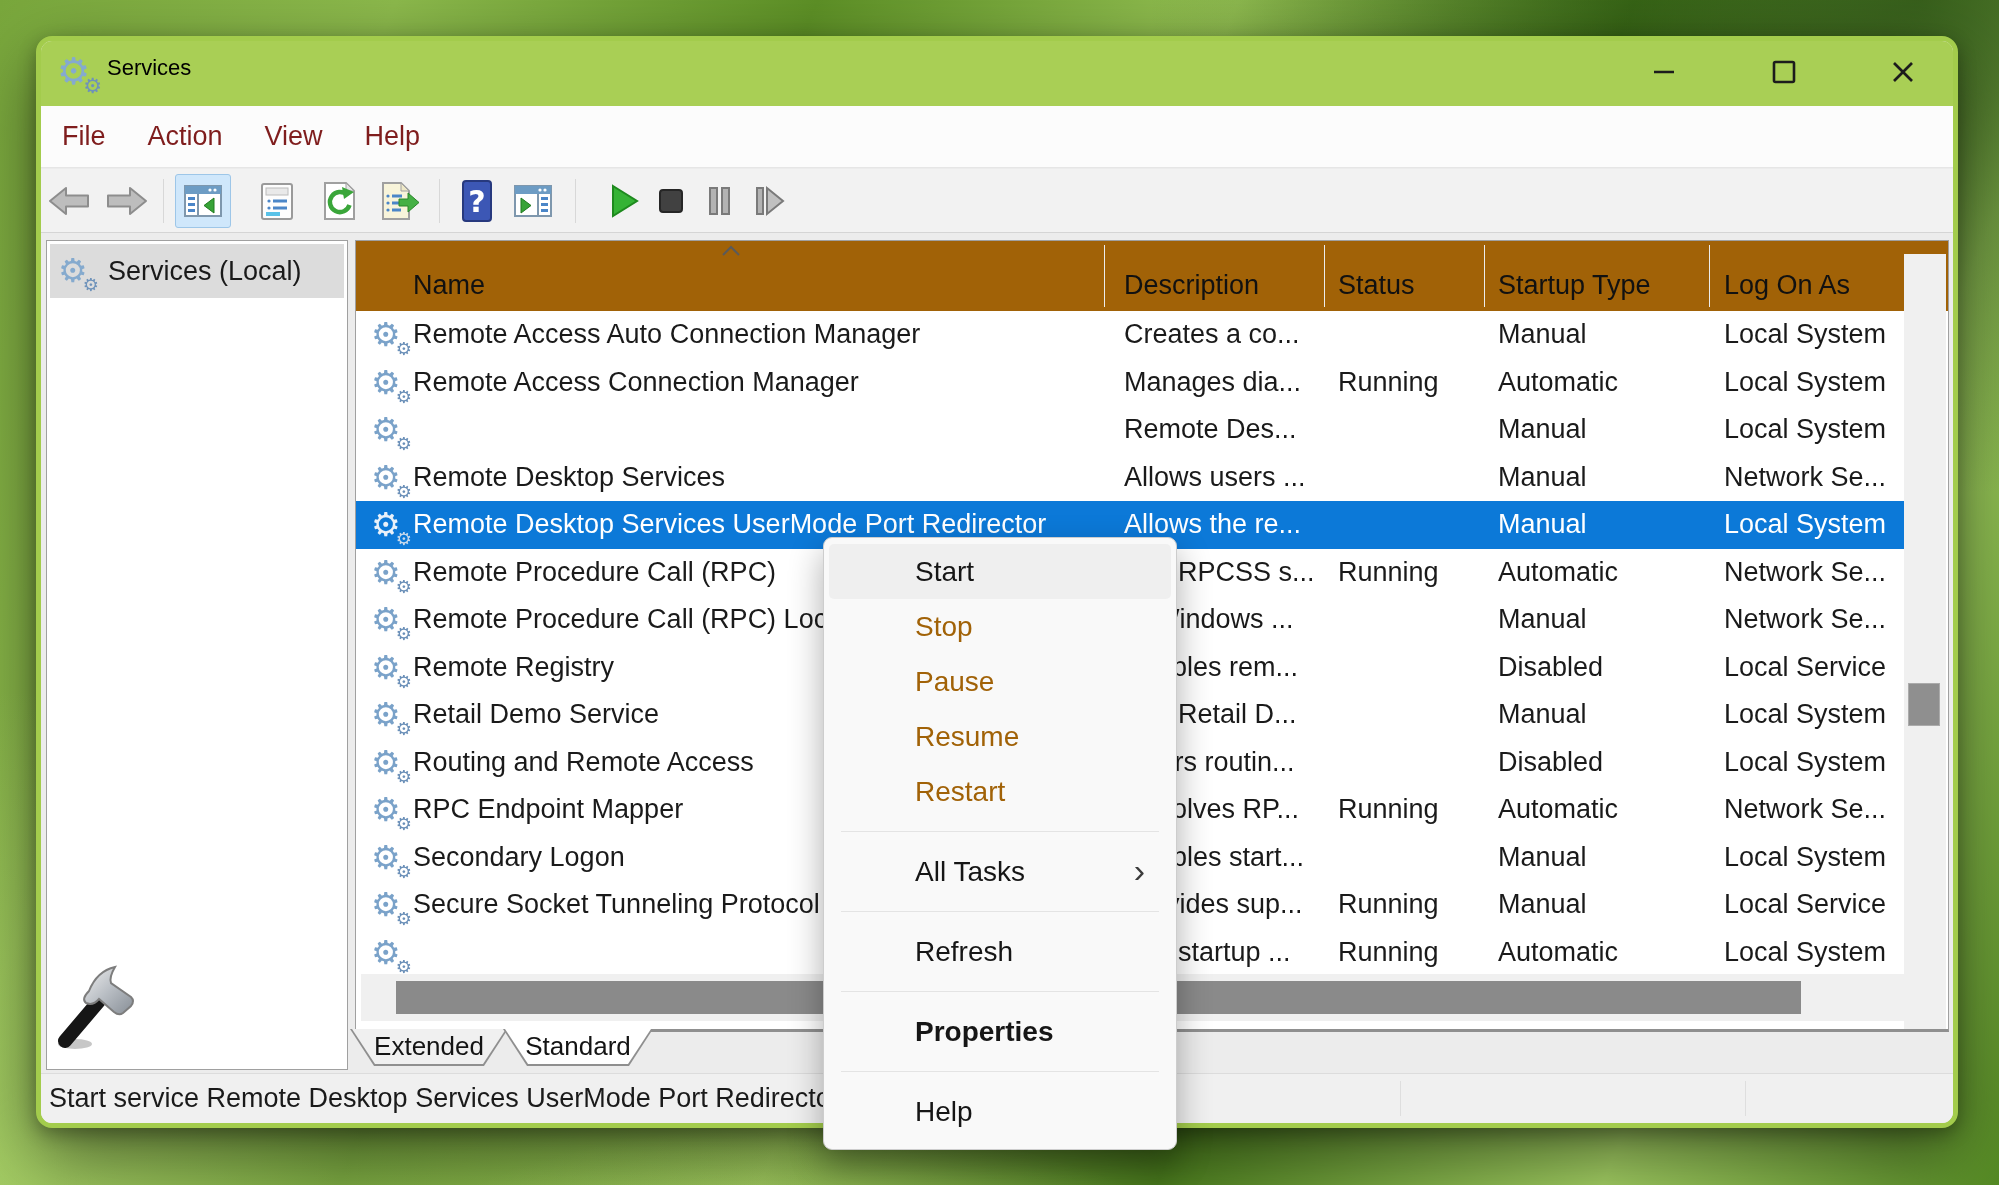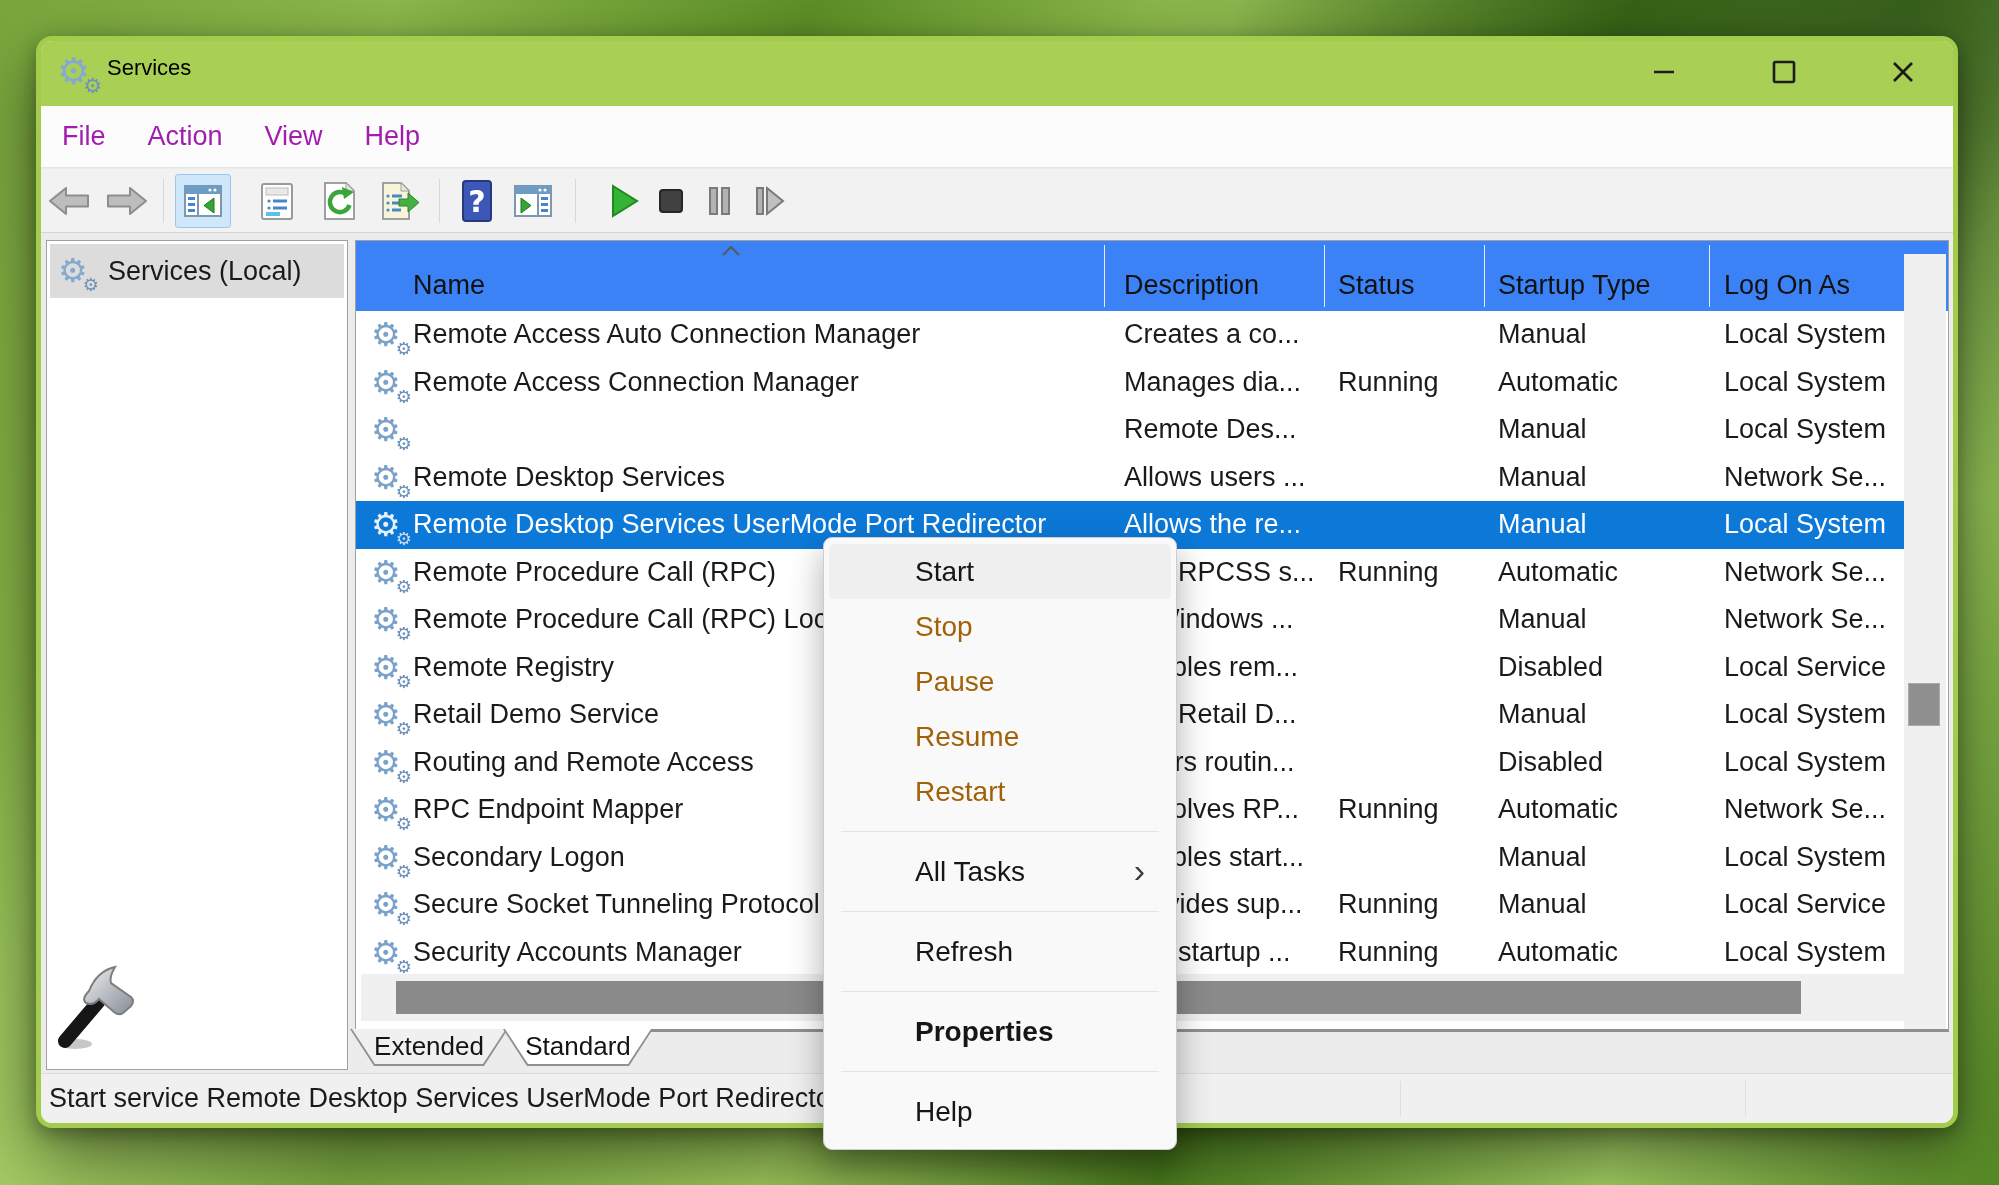--- a/index.html
+++ b/index.html
@@ -29,38 +29,38 @@
   .gearset{position:relative;display:inline-block;width:40px;height:40px;font-family:"DejaVu Sans",sans-serif;}
   .gearset .g1{position:absolute;left:0;top:0;font-size:37px;line-height:40px;color:#85aace;}
   .gearset .g2{position:absolute;right:-5px;bottom:-5px;font-size:21px;line-height:21px;color:#6e92ba;}
   .gearset.sm{width:36px;height:36px;}
   .gearset.sm .g1{font-size:33px;line-height:36px;}
   .gearset.sm .g2{font-size:18px;line-height:18px;}
 
   
   .menubar{position:absolute;left:0;top:65px;right:0;height:62px;background:#fcfcfc;
     border-bottom:1px solid #e6e6e6;display:flex;align-items:center;padding-left:21px;gap:42px;box-sizing:border-box;}
-  .menu-item{font-size:27px;color:#a21caf;}
+  .menu-item{font-size:27px;color:#7f1d1d;}
 
   
   .toolbar{position:absolute;left:0;top:128px;right:0;height:63px;background:#f2f2f2;border-bottom:1px solid #d5d5d5;}
   .tbtn{position:absolute;top:10px;width:44px;height:44px;}
   .tbtn svg{width:44px;height:44px;}
   .tsep{position:absolute;top:10px;width:1px;height:44px;background:#d8d8d8;}
   .tb-hl{position:absolute;left:134px;top:5px;width:56px;height:54px;background:#cfe7fb;border:1px solid #9dc6e8;border-radius:3px;box-sizing:border-box;}
   .tb-hl svg{position:absolute;left:5px;top:4px;width:44px;height:44px;}
 
   
   .leftpanel{position:absolute;left:5px;top:199px;width:302px;height:830px;background:#fff;border:1px solid #a0a0a0;box-sizing:border-box;}
   .tree-item{margin:3px;height:54px;background:#dcdcdc;display:flex;align-items:center;padding-left:8px;gap:14px;font-size:27px;}
   .hammer{position:absolute;left:2px;bottom:18px;width:92px;height:92px;}
 
   .mainpanel{position:absolute;left:314px;top:199px;width:1592px;height:788px;background:#fff;
     border:1px solid #a0a0a0;border-bottom:3px solid #8f8f8f;box-sizing:content-box;overflow:hidden;}
-  .lheader{position:absolute;left:0;top:0;right:0;height:70px;background:#3b82f6;}
+  .lheader{position:absolute;left:0;top:0;right:0;height:70px;background:#a16207;}
   .hd{position:absolute;bottom:10px;font-size:27px;color:#111;}
   .hd0{left:57px;} .hd1{left:768px;} .hd2{left:982px;} .hd3{left:1142px;} .hd4{left:1368px;}
   .hsep{position:absolute;top:4px;bottom:4px;width:1px;background:#ececec;}
   .sortcaret{position:absolute;left:364px;top:3px;width:22px;height:14px;}
 
   #rows{position:absolute;left:0;top:70px;width:1548px;}
   .row{position:relative;height:47.5px;}
   .row span.cell{position:absolute;top:0;height:47.5px;line-height:47.5px;font-size:27px;white-space:nowrap;}
   .c-name{left:57px;} .c-desc{left:768px;} .c-status{left:982px;} .c-startup{left:1142px;text-align:center;} .c-logon{left:1368px;}
   .row .gearset{position:absolute;left:15px;top:6px;width:36px;height:36px;}
@@ -421,21 +421,20 @@
           <span class="cell c-desc">Provides sup...</span>
           <span class="cell c-status">Running</span>
           <span class="cell c-startup">Manual</span>
           <span class="cell c-logon">Local Service</span>
         </div>
         <div class="row">
           <span class="gearset">
             <span class="g1">⚙</span>
             <span class="g2">⚙</span>
           </span>
-          <span class="cell c-name">Security Accounts Manager</span>
           <span class="cell c-desc">The startup ...</span>
           <span class="cell c-status">Running</span>
           <span class="cell c-startup">Automatic</span>
           <span class="cell c-logon">Local System</span>
         </div>
       </div>
     <div class="vscroll">
       <div class="vthumb"></div>
     </div>
     <div class="hscroll">

